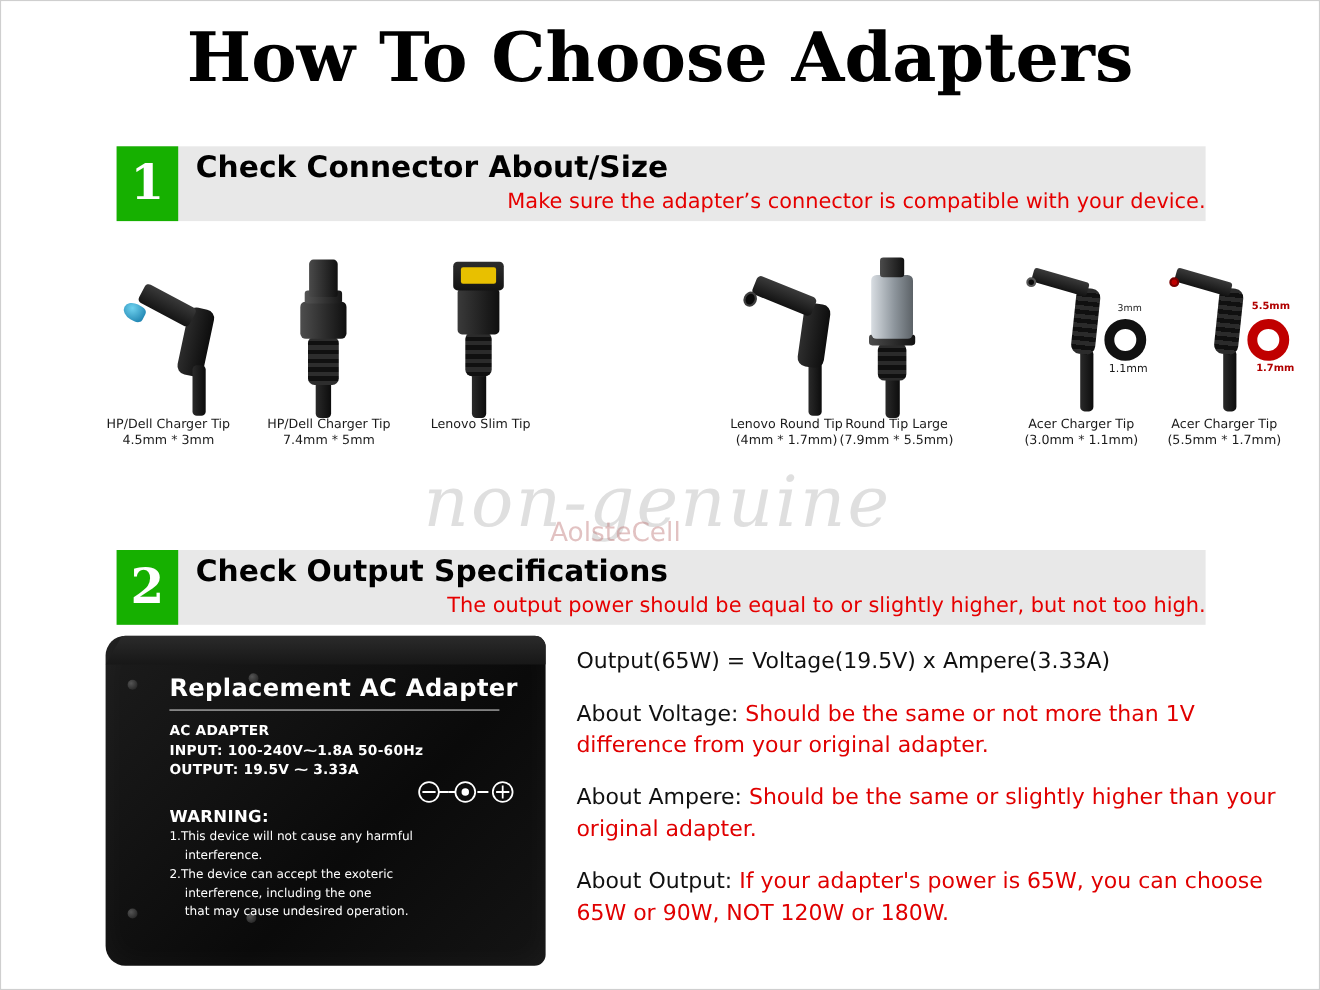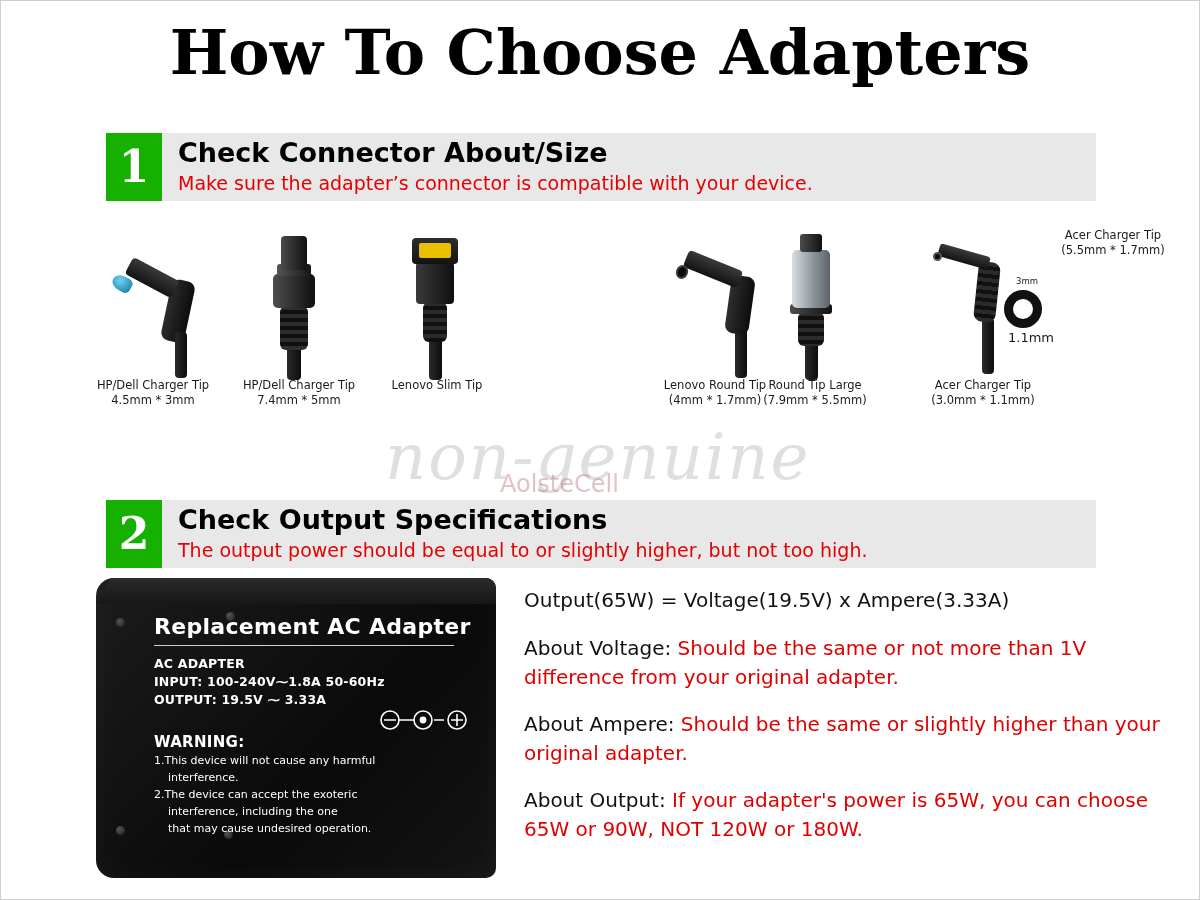--- a/index.html
+++ b/index.html
@@ -30,21 +30,21 @@
   }
   .section-num {
     width:56px; background:#16b000; color:#fff;
     font-family:"DejaVu Serif", serif;
     font-size:44px; font-weight:700;
     display:flex; align-items:center; justify-content:center;
     line-height:1;
   }
   .section-textwrap { flex:1; padding-left:16px; display:flex; flex-direction:column; justify-content:center; }
   .section-title { font-size:27px; font-weight:700; color:#000; line-height:30px; }
-  .section-sub { font-size:19px; color:#e60000; line-height:26px; margin-top:2px; }
+  .section-sub { font-size:19px; color:#e60000; line-height:26px; margin-top:2px;text-align:right; }
 
   #sec1 { top:133px; }
   #sec2 { top:500px; }
 
   
   .conn-row { position:absolute; left:60px; top:228px; width:1090px; height:210px; }
   .conn { position:absolute; width:150px; text-align:center; }
   .conn .art { height:150px; position:relative; }
   .conn .cap { font-size:11.5px; color:#1a1a1a; line-height:15px; }
 
@@ -126,21 +126,21 @@
   .t7-strain { position:absolute; left:68px; top:34px; width:22px; height:60px;
      background:repeating-linear-gradient(180deg,#2b2b2b 0 4px,#101010 4px 8px); border-radius:8px; transform:rotate(6deg); }
   .t7-wire { position:absolute; left:74px; top:90px; width:12px; height:56px;
      background:linear-gradient(90deg,#2a2a2a,#0c0c0c); border-radius:4px; }
 
   .ring-black { position:absolute; left:96px; top:62px; width:38px; height:38px;
      border:9px solid #111; border-radius:50%; background:#fff; }
   .ring-red   { position:absolute; left:96px; top:62px; width:38px; height:38px;
      border:9px solid #c00000; border-radius:50%; background:#fff; }
   .dim-top { position:absolute; font-size:8.5px; color:#1a1a1a; }
-  .dim-bot { position:absolute; font-size:13px; color:#1a1a1a; }
+  .dim-bot { position:absolute; font-size:10px; color:#1a1a1a; }
   .dim-top-red { position:absolute; font-size:9px; color:#b00000; font-weight:700; }
   .dim-bot-red { position:absolute; font-size:9px; color:#b00000; font-weight:700; }
 
   
   .wm1 {
     position:absolute; left:385px; top:420px;
     font-family:"DejaVu Serif", serif;
     font-size:64px; color:rgba(150,150,150,0.30);
     letter-spacing:2px; font-style:italic; white-space:nowrap;
   }
@@ -266,20 +266,29 @@
           <div class="t7-dot"></div>
         <div class="ring-black"></div>
         <div class="dim-top" style="left:108px; top:48px;">3mm</div>
         <div class="dim-bot" style="left:100px; top:102px;">1.1mm</div>
       </div>
       <div class="cap">Acer Charger Tip</div>
       <div class="cap">(3.0mm * 1.1mm)</div>
     </div>
 
     <div class="conn c8">
+      <div class="art">
+        <div class="t7-wire"></div>
+          <div class="t7-strain"></div>
+        <div class="t7-barrel"></div>
+        <div class="t7-dot" style="background:#c00000;border-color:#7a0000;"></div>
+        <div class="ring-red"></div>
+        <div class="dim-top-red" style="left:100px; top:46px;">5.5mm</div>
+        <div class="dim-bot-red" style="left:104px; top:102px;">1.7mm</div>
+      </div>
       <div class="cap">Acer Charger Tip</div>
       <div class="cap">(5.5mm * 1.7mm)</div>
     </div>
   </div>
 
   <div class="wm1">non-genuine</div>
   <div class="wm2">AolsteCell</div>
 
   <div class="section-head" id="sec2">
     <div class="section-num">2</div>

